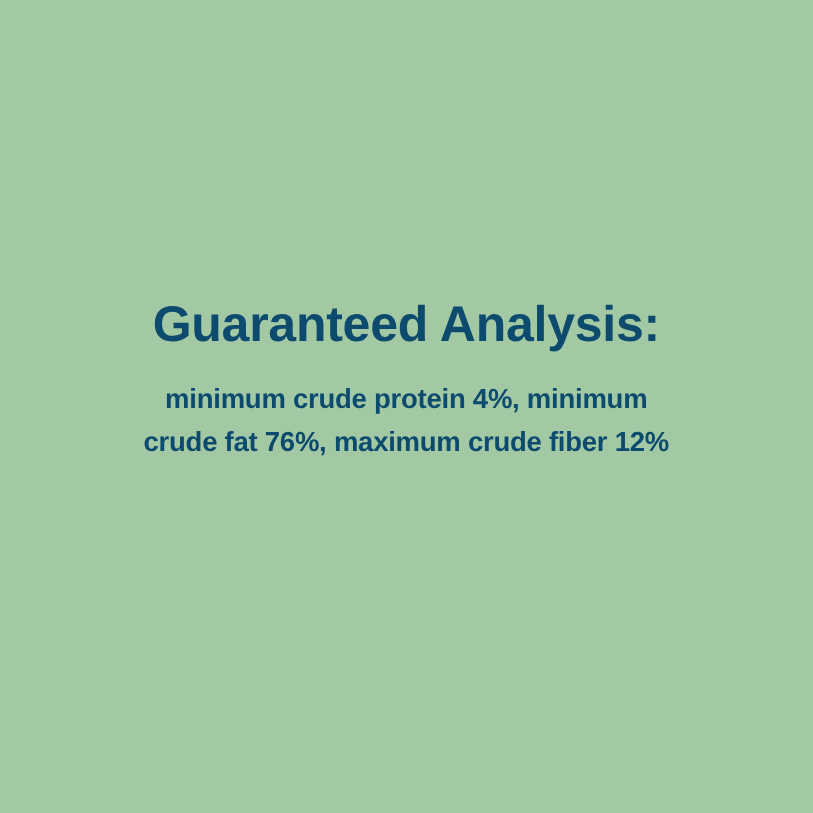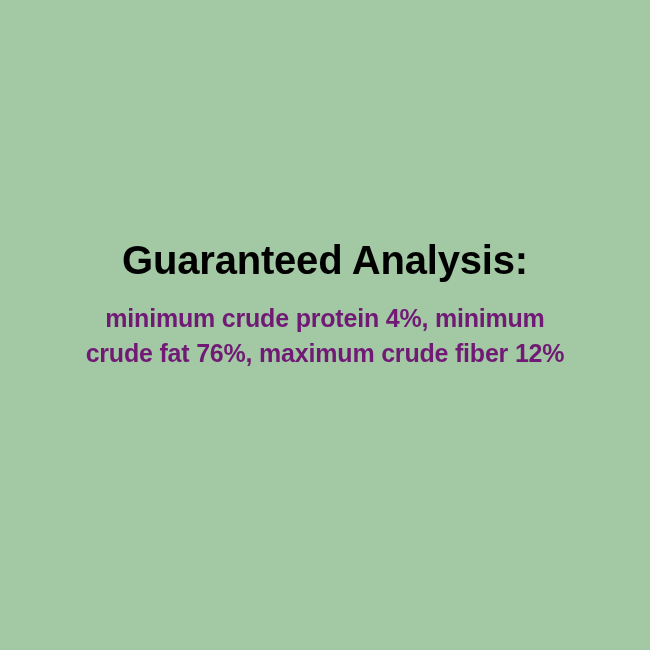--- a/index.html
+++ b/index.html
@@ -21,35 +21,35 @@
   .content-block {
     position: absolute;
     left: 0;
     top: 236px;
     width: 650px;
     text-align: center;
   }
   .heading {
     margin: 0;
     padding: 0;
-    color: #000000;
+    color: #0c4a6e;
     font-family: "Liberation Sans", sans-serif;
     font-size: 40px;
     font-weight: bold;
     line-height: 48px;
     letter-spacing: -0.2px;
     white-space: nowrap;
   }
   .body-text {
     margin: 12px;
     padding: 0;
     margin-top: 17px;
-    color: #701a75;
+    color: #0c4a6e;
     font-family: "Liberation Sans", sans-serif;
-    font-size: 25px;
+    font-size: 22px;
     font-weight: bold;
     line-height: 35px;
     letter-spacing: -0.2px;
   }
   .body-line {
     display: block;
     white-space: nowrap;
   }
 </style>
 </head>

